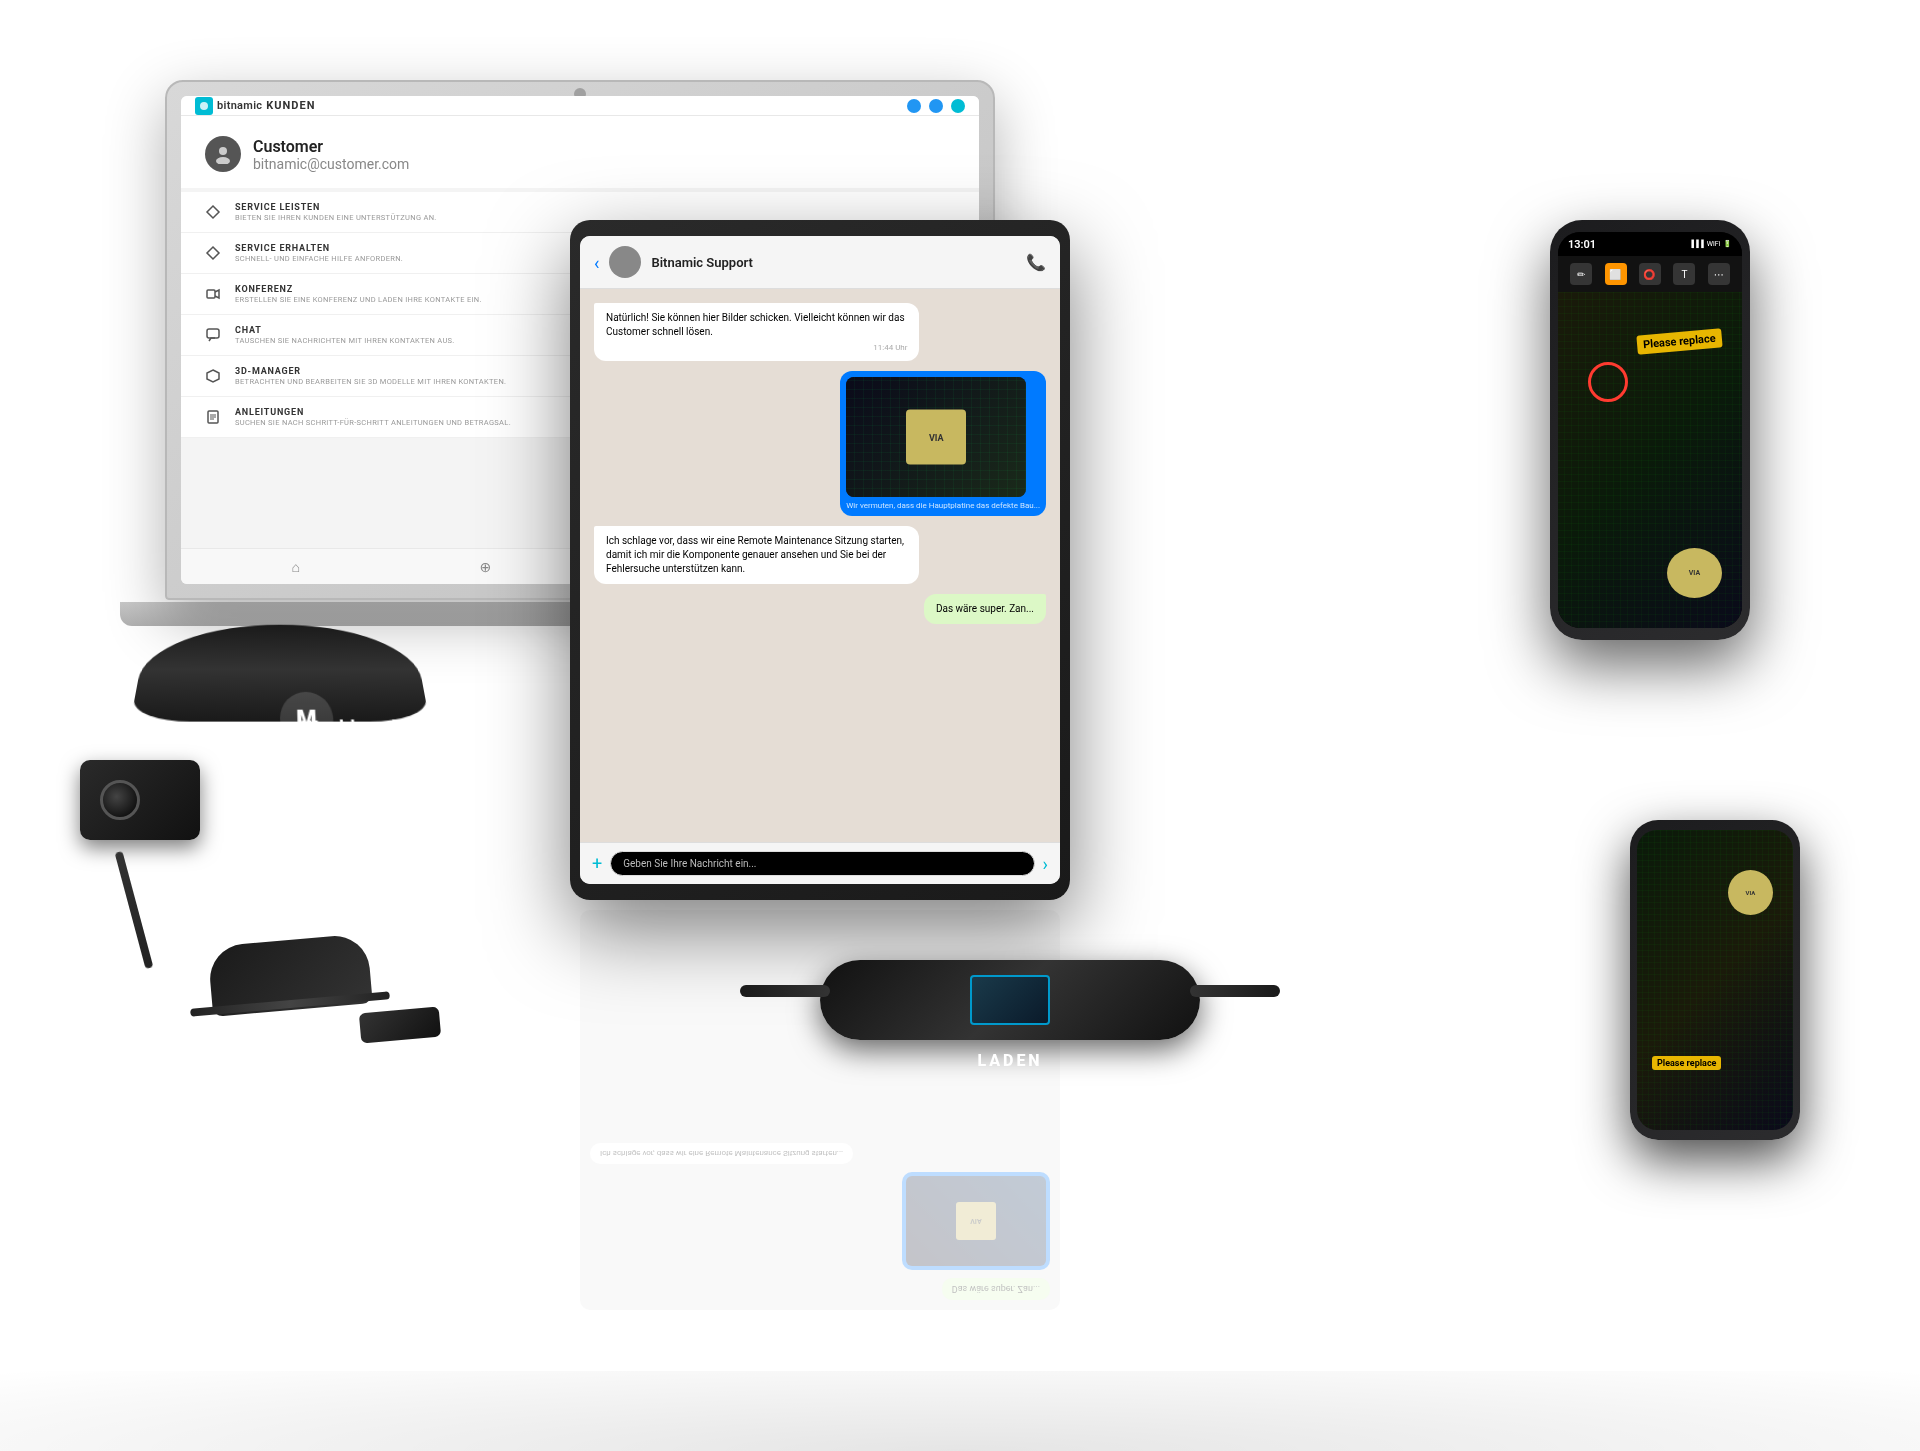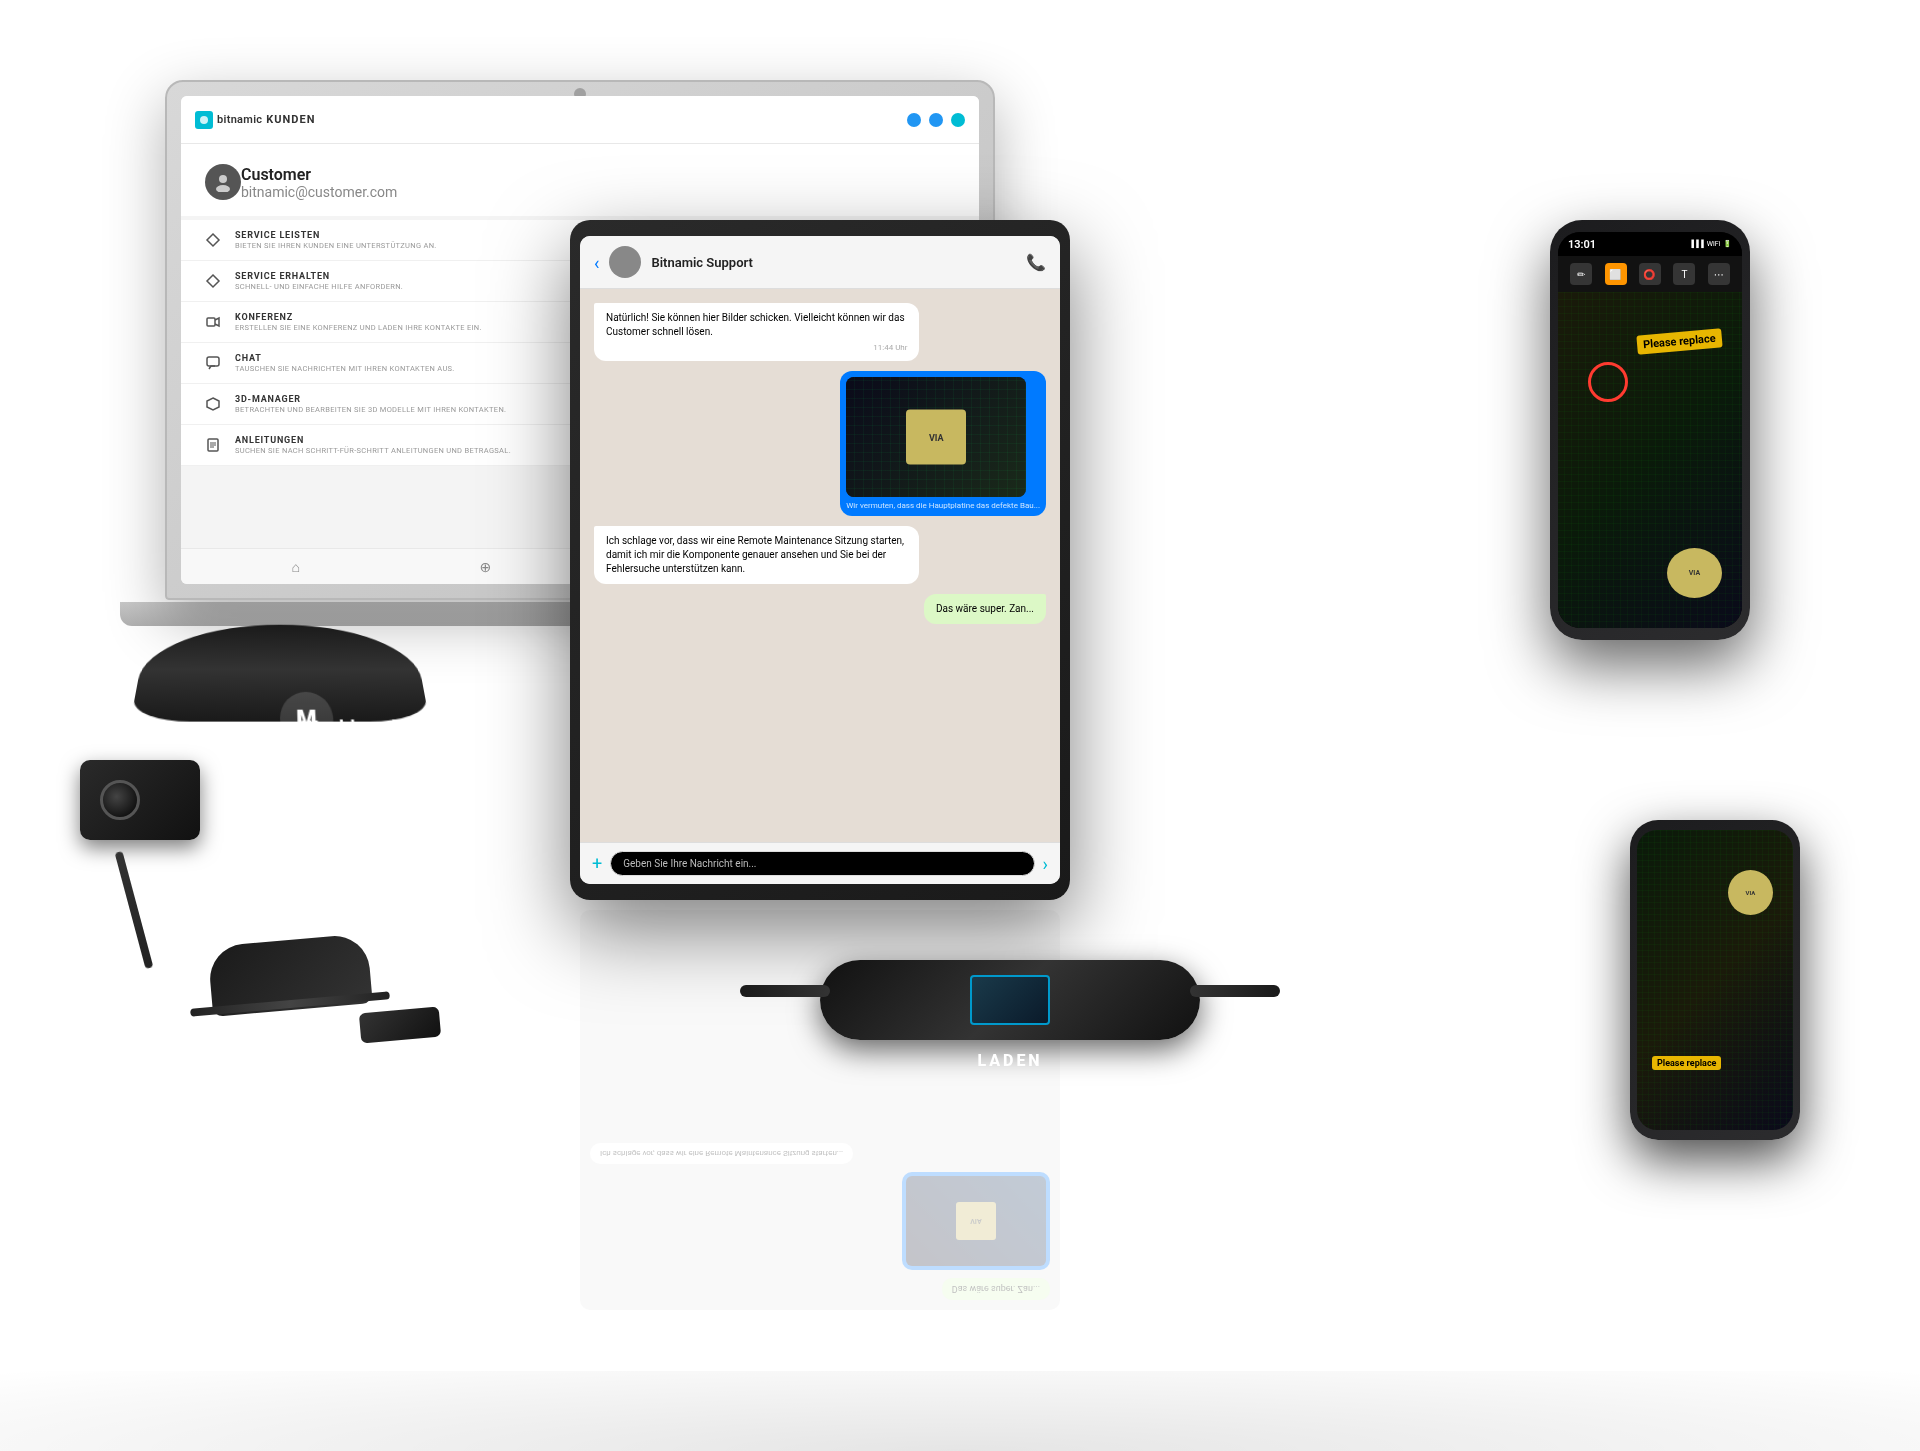--- a/index.html
+++ b/index.html
@@ -65,21 +65,21 @@
     }
 
     
     .app-header {
       background: #fff;
       padding: 8px 14px;
       display: flex;
       align-items: center;
       gap: 8px;
       border-bottom: 1px solid #e8e8e8;
-      height: 48px;
+      height: 20px;
     }
     .app-logo {
       display: flex;
       align-items: center;
       gap: 4px;
     }
     .app-logo-icon {
       width: 18px;
       height: 18px;
       background: #00bcd4;
@@ -116,20 +116,21 @@
     }
     .icon-bell { background: #2196F3; }
     .icon-blue { background: #2196F3; }
     .icon-teal { background: #00bcd4; }
 
     .user-profile-section {
       padding: 20px 24px 16px;
       background: #fff;
       display: flex;
       align-items: center;
+      gap: 12px;
     }
     .user-avatar-laptop {
       width: 36px;
       height: 36px;
       background: #555;
       border-radius: 50%;
       display: flex;
       align-items: center;
       justify-content: center;
       color: #fff;

